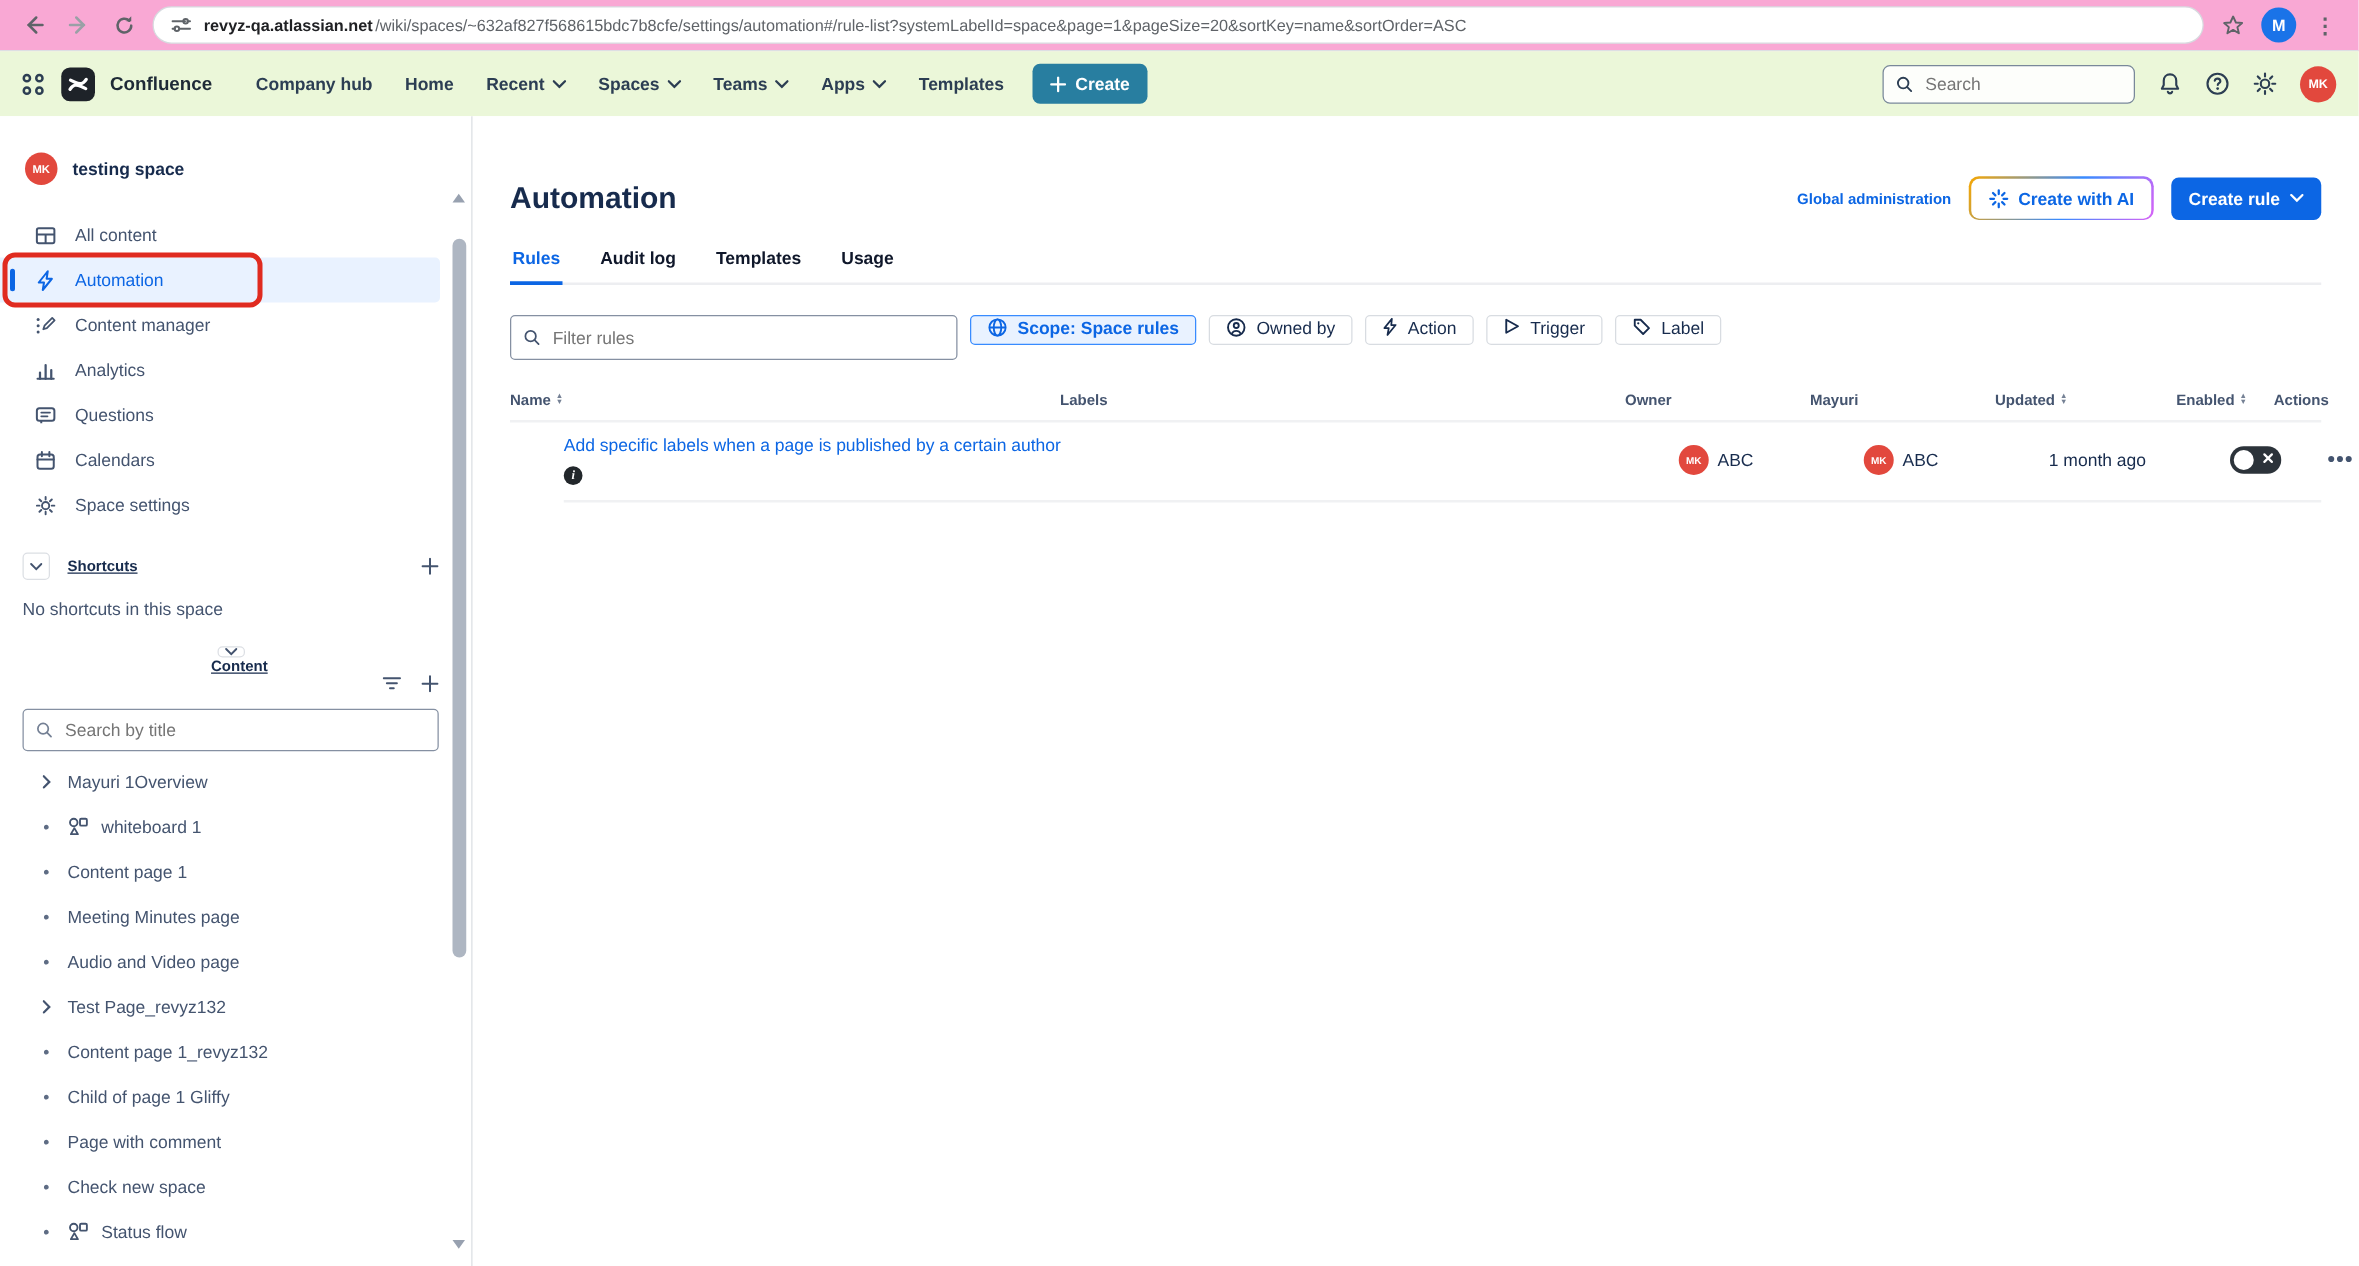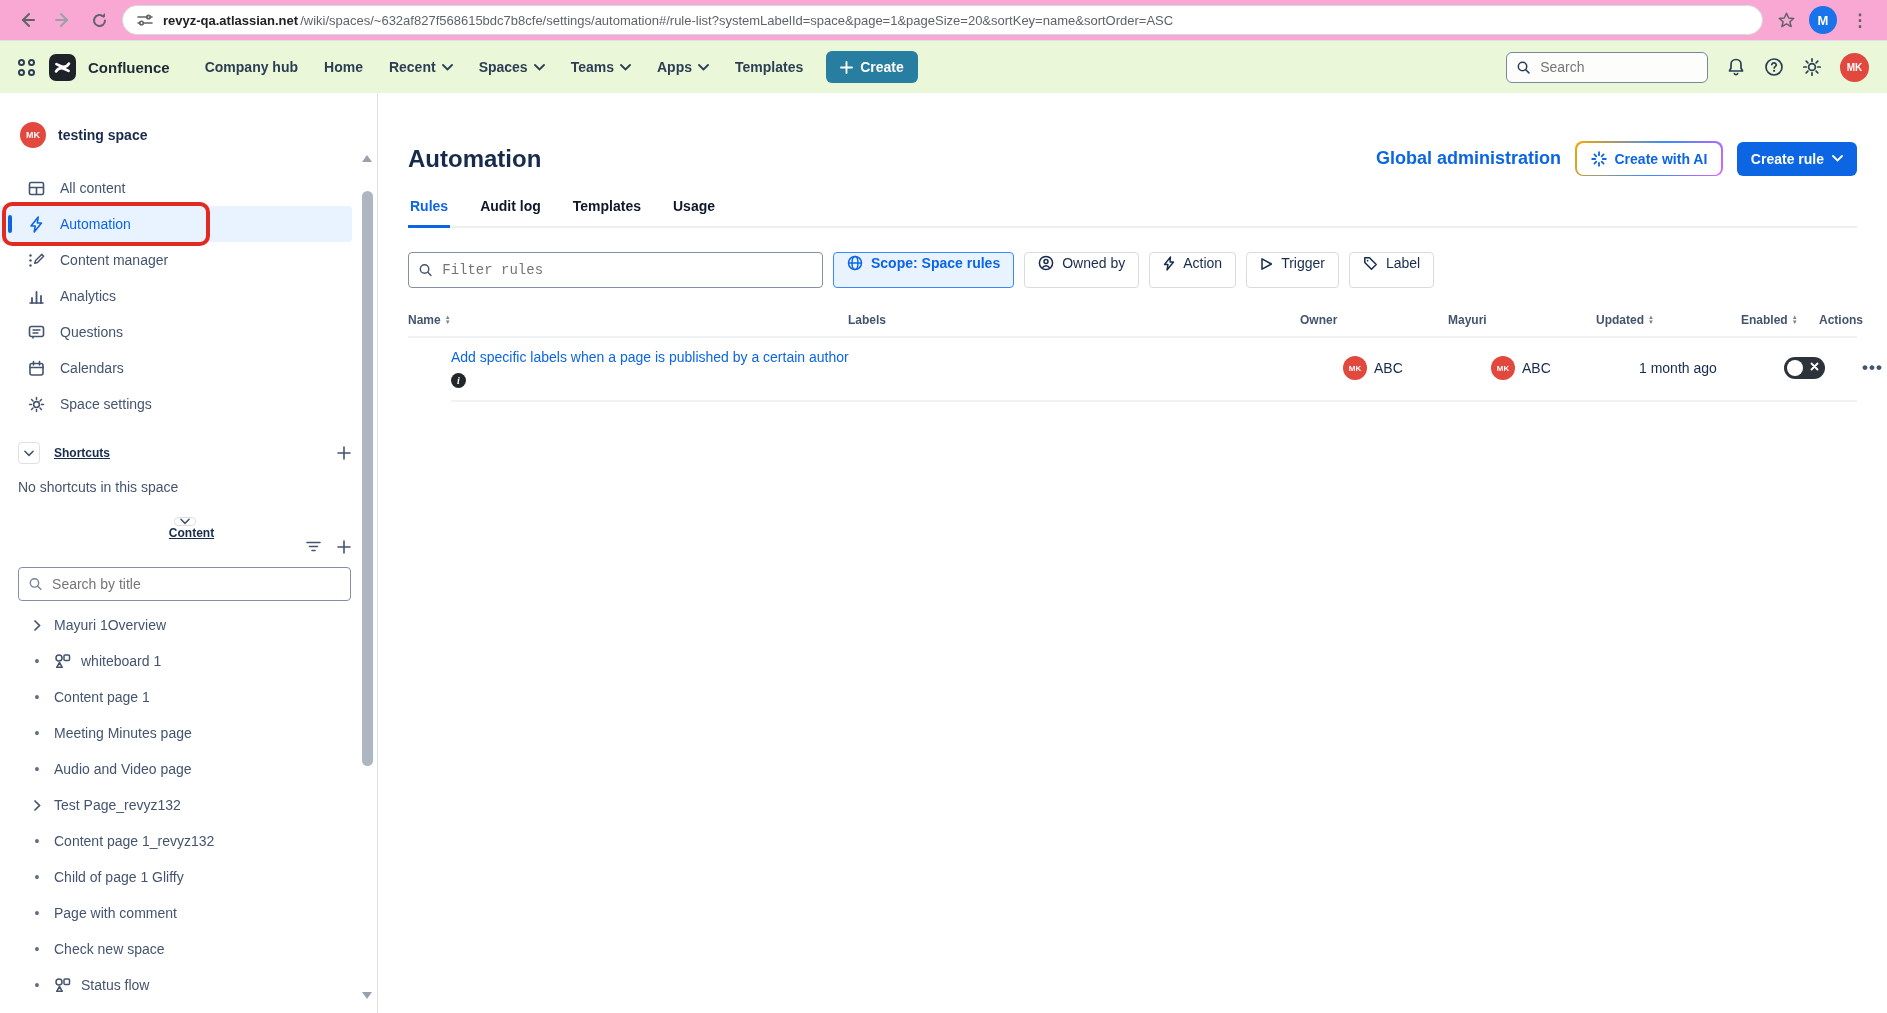--- a/index.html
+++ b/index.html
@@ -95,41 +95,41 @@
   .sb-arrow.up { top:62px; border-bottom:7px solid #98A1B0; }
   .sb-arrow.down { bottom:14px; border-top:7px solid #98A1B0; }
   .sb-thumb { position:absolute; right:4px; top:98px; width:11px; height:575px; background:#AEB6C2;
               border-radius:6px; }
 
   
   .main { flex:1; padding:48px 30px 0 30px; background:#fff; min-width:0; }
   .title-row { display:flex; align-items:center; }
   .page-title { font-size:24px; font-weight:700; color:#172B4D; margin:0; }
   .title-actions { margin-left:auto; display:flex; align-items:center; gap:14px; }
-  .ga-link { font-size:18px; font-weight:600; color:#0C66E4; text-decoration:none; cursor:pointer; }
+  .ga-link { font-size:12px; font-weight:600; color:#0C66E4; text-decoration:none; cursor:pointer; }
   .ai-btn-wrap { padding:1.5px; border-radius:8px;
                  background:linear-gradient(120deg,#F8A700 0%,#388BFF 55%,#DA62F6 100%); cursor:pointer; }
   .ai-btn { background:#fff; border:none; border-radius:6.5px; padding:8px 14px; display:flex;
             align-items:center; gap:8px; font-size:14px; font-weight:600; color:#0C66E4;
             font-family:inherit; cursor:pointer; }
   .create-rule-btn { background:#0C66E4; color:#fff; border:none; border-radius:6px; padding:9px 14px;
                      font-size:14px; font-weight:600; display:flex; align-items:center; gap:8px;
                      font-family:inherit; cursor:pointer; }
 
   .tabs { margin-top:22px; display:flex; gap:28px; border-bottom:2px solid #EDEEF1; }
   .tab { font-size:14px; font-weight:600; color:#0f172a; padding:0 2px 11px 2px; cursor:pointer; }
   .tab.active { color:#0C66E4; border-bottom:3px solid #0C66E4; margin-bottom:-2px; }
 
   .filter-row { margin-top:24px; display:flex; gap:10px; }
-  .filter-input { width:415px; height:36px; border:1px solid #8590A2; border-radius:4px;
-                  display:flex; align-items:center; gap:8px; padding:12px 10px; background:#fff;font-family:Liberation Mono, monospace; }
+  .filter-input { width:358px; height:36px; border:1px solid #8590A2; border-radius:4px;
+                  display:flex; align-items:center; gap:8px; padding:12px 10px; background:#fff; }
   .filter-input input { border:none; outline:none; font-size:14px; color:#44546F; width:100%;
                         background:transparent; font-family:inherit; }
-  .chip { height:36px; border:1px solid #D8DCE1; background:#fff; border-radius:4px; padding:16px 13px;
-          display:flex; align-items:flex-end; gap:8px; font-size:14px; font-weight:500; color:#172B4D;
+  .chip { height:24px; border:1px solid #D8DCE1; background:#fff; border-radius:4px; padding:1px 13px;
+          display:flex; align-items:flex-start; gap:8px; font-size:14px; font-weight:500; color:#172B4D;
           cursor:pointer; font-family:inherit; }
   .chip.scope { border:1px solid #388BFF; background:#E9F2FF; color:#0C66E4; font-weight:600; }
 
   .rules-table { margin-top:16px; }
   .t-head, .t-row { display:grid; grid-template-columns:440px 452px 148px 148px 145px 78px 1fr;
                     align-items:center; }
   .t-head { height:34px; border-bottom:2px solid #F0F1F3; font-size:12px; font-weight:700; color:#44546F; }
   .t-head .hcell { display:flex; align-items:center; gap:4px; }
   .t-head .hcell.sortable { cursor:pointer; }
   .sorter { display:flex; flex-direction:column; line-height:5px; font-size:6px; color:#758195; }

